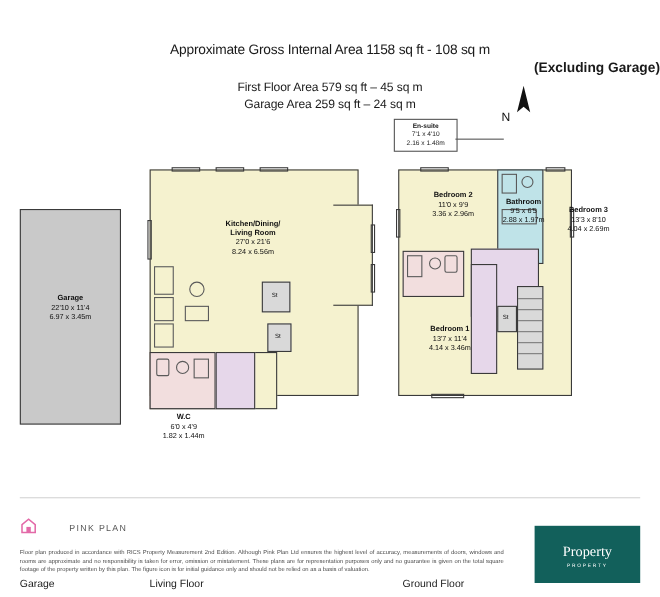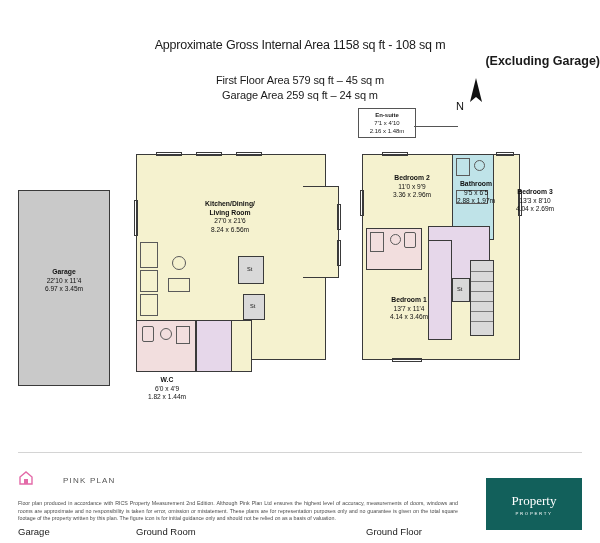--- a/index.html
+++ b/index.html
@@ -434,21 +434,21 @@
       <div>4.04 x 2.69m</div>
     </div>
 
     <div class="rlabel" style="left:370px; top:166px; width:78px;">
       <div class="nm">Bedroom 1</div>
       <div>13'7 x 11'4</div>
       <div>4.14 x 3.46m</div>
     </div>
 
     <div class="caption cap-garage">Garage</div>
-    <div class="caption cap-ground">Ground Room</div>
+    <div class="caption cap-ground">Living Floor</div>
     <div class="caption cap-first">Ground Floor</div>
   </div>
 
   <div class="divider"></div>
 
   <div class="brand">
     <span>
       <svg width="16" height="16" viewBox="0 0 16 16">
         <path d="M2 7 L8 2 L14 7 L14 14 L2 14 Z" fill="none" stroke="#e36aa8" stroke-width="1.4"></path>
         <rect x="6" y="9" width="4" height="5" fill="#e36aa8"></rect>

